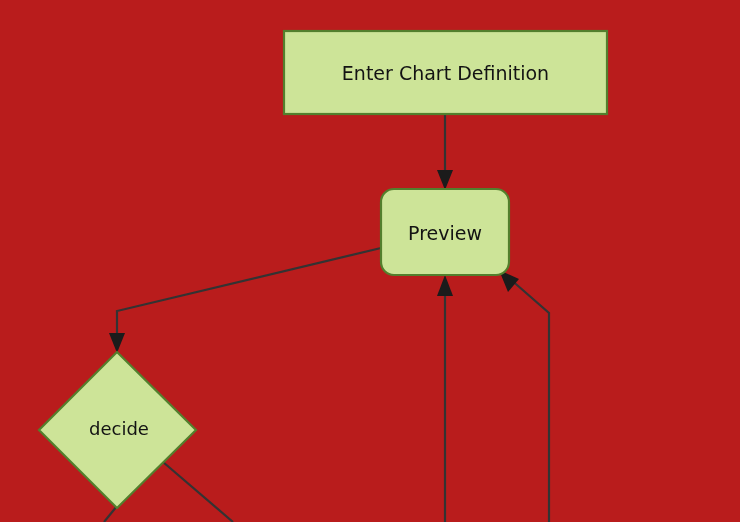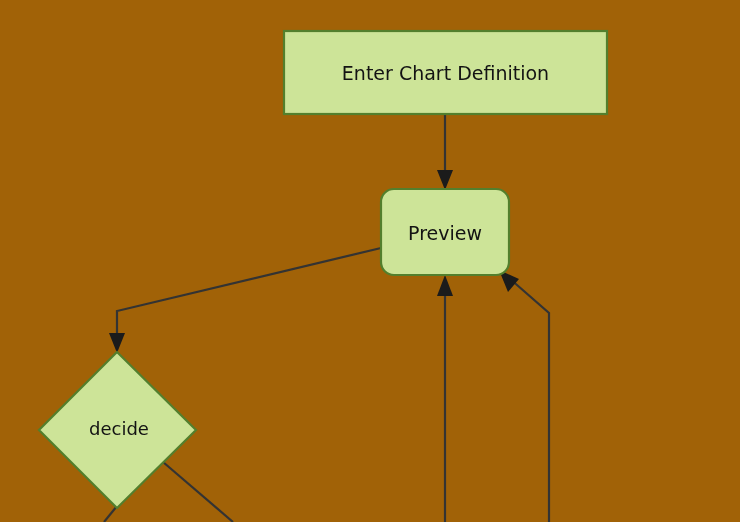--- a/index.html
+++ b/index.html
@@ -7,21 +7,21 @@
     padding: 0;
     background: #ffffff;
   }
   body {
     font-family: "DejaVu Sans", sans-serif;
   }
   #canvas {
     position: relative;
     width: 740px;
     height: 522px;
-    background: #a16207;
+    background: #b91c1c;
     overflow: hidden;
   }
   #flow-svg {
     position: absolute;
     left: 0;
     top: 0;
     width: 740px;
     height: 522px;
   }
   .node-label {

